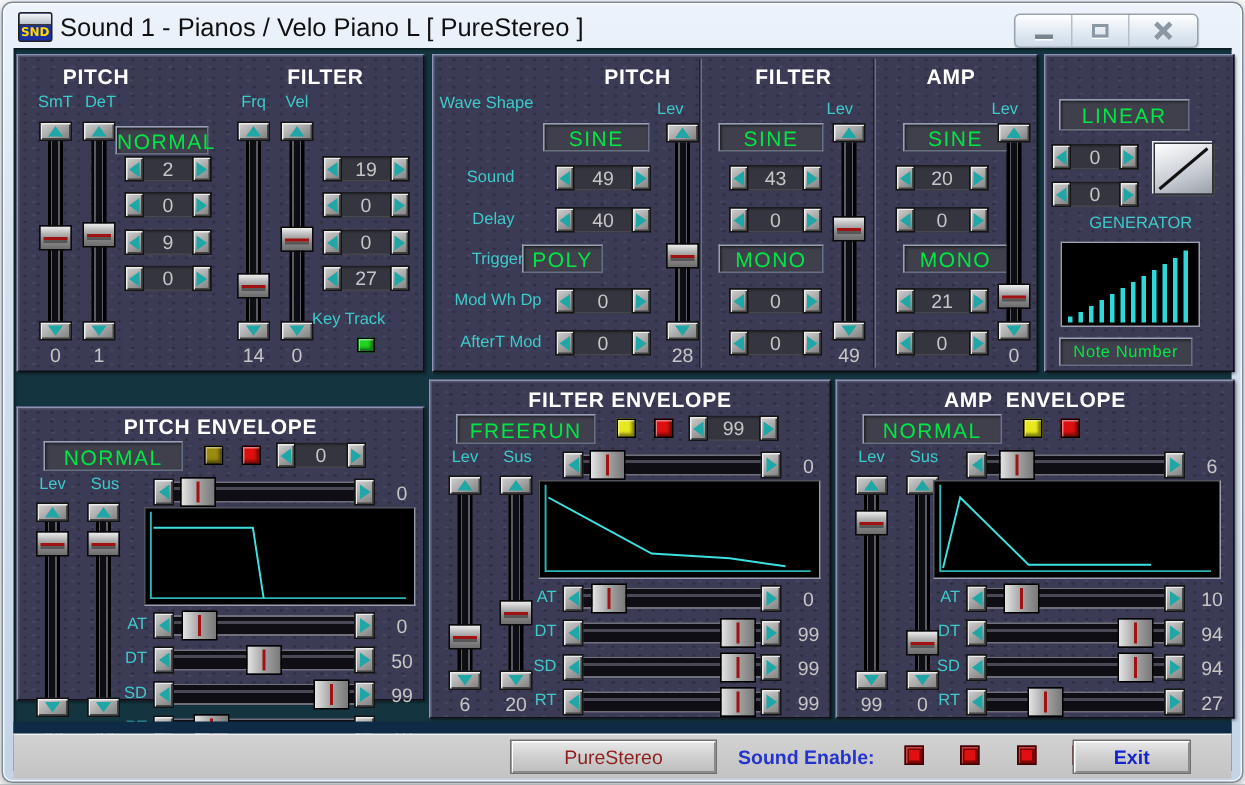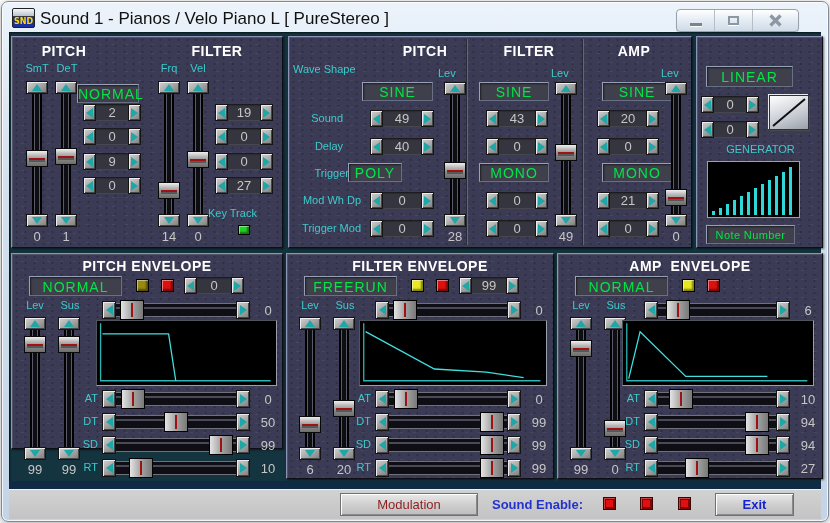--- a/index.html
+++ b/index.html
@@ -263,21 +263,21 @@
 
       <div class="hdr" style="left:86px;top:6px;width:100px">PITCH</div>
       <div class="hdr" style="left:190px;top:6px;width:100px">FILTER</div>
       <div class="hdr" style="left:297px;top:6px;width:96px">AMP</div>
 
       <div class="clab" style="left:4px;top:26px;width:90px">Wave Shape</div>
       <div class="clab" style="left:6px;top:75px;width:48px;text-align:right">Sound</div>
       <div class="clab" style="left:6px;top:103px;width:48px;text-align:right">Delay</div>
       <div class="clab" style="left:6px;top:130px;width:54px;text-align:right">Trigger</div>
       <div class="clab" style="left:2px;top:157px;width:70px;text-align:right">Mod Wh Dp</div>
-      <div class="clab" style="left:2px;top:185px;width:70px;text-align:right">Trigger Mod</div>
+      <div class="clab" style="left:2px;top:185px;width:70px;text-align:right">AfterT Mod</div>
 
       <div class="disp" style="left:73px;top:45px;width:71px;height:19px">SINE</div>
       <div class="spin" style="left:81px;top:73px;width:64px">
         <div class="ab">
               <i class="tri tl"></i>
             </div>
         <div class="sv">49</div>
         <div class="ab">
               <i class="tri tr2"></i>
             </div>
@@ -465,21 +465,21 @@
             <div class="gbar" style="height: 53%;"></div>
             <div class="gbar" style="height: 61%;"></div>
             <div class="gbar" style="height: 68%;"></div>
             <div class="gbar" style="height: 76%;"></div>
             <div class="gbar" style="height: 84%;"></div>
             <div class="gbar" style="height: 94%;"></div>
           </div>
       <div class="disp small" style="left:9px;top:188px;width:89px;height:19px">Note Number</div>
     </div>
 
-    <div class="panel" style="left:2px;top:221px;width:272px;height:196px">
+    <div class="panel" style="left:2px;top:239px;width:272px;height:196px">
       <div class="hdr" style="left:0;top:4px;width:100%">PITCH ENVELOPE</div>
       <div class="disp" style="left:17px;top:22px;width:93px;height:20px;line-height:20px">NORMAL</div>
       <div class="led" style="left: 124px; top: 25px; background-color: rgb(154, 138, 16);"></div>
       <div class="led" style="left: 149px; top: 25px; background-color: rgb(221, 16, 16);"></div>
       <div class="spin" style="left:172px;top:23px;width:60px">
         <div class="ab">
               <i class="tri tl"></i>
             </div>
         <div class="sv">0</div>
         <div class="ab">
@@ -806,21 +806,21 @@
             </div>
         <div class="ab">
               <i class="tri tr2"></i>
             </div>
       </div>
       <div class="val" style="left:236px;top:207px;width:28px">27</div>
     </div>
 
     <div class="strip" style="top:449px;height:8px"></div>
     <div class="footer" style="top:457px;height:29px">
-      <div class="fbtn mod" style="left:331px;top:3px;width:138px;height:23px">Modulation</div>
+      <div class="fbtn mod" style="left:331px;top:3px;width:138px;height:23px">PureStereo</div>
       <div class="selabel" style="left:483px;top:7px">Sound Enable:</div>
       <div class="enled" style="left:594px;top:7px"></div>
       <div class="enled" style="left:631px;top:7px"></div>
       <div class="enled" style="left:669px;top:7px"></div>
       <div class="enled" style="left:706px;top:7px"></div>
       <div class="fbtn exit" style="left:706px;top:3px;width:79px;height:23px">Exit</div>
     </div>
 
   </div>
 </div>

